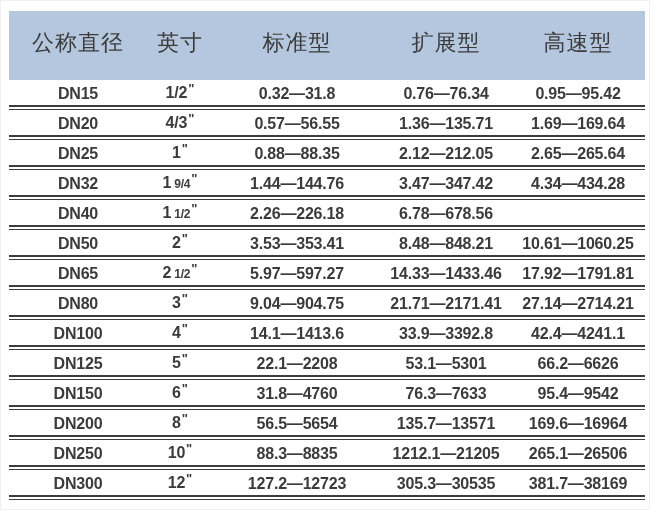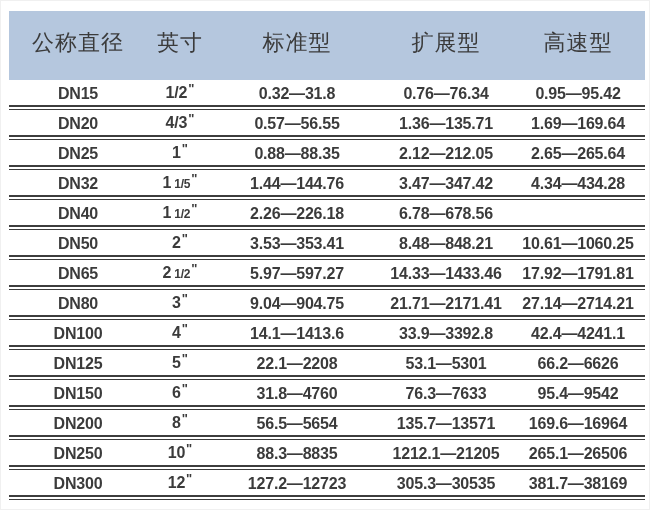--- a/index.html
+++ b/index.html
@@ -81,21 +81,21 @@
     <div class="cell"><span>DN25</span></div>
     <div class="cell"><span>1</span><span class="inch-mark">"</span></div>
     <div class="cell"><span>0.88—88.35</span></div>
     <div class="cell"><span>2.12—212.05</span></div>
     <div class="cell"><span>2.65—265.64</span></div>
   </div>
   <div class="sep" style="border-top-color: rgb(61, 61, 61); border-bottom-color: rgb(61, 61, 61);"></div>
 
   <div class="grid trow">
     <div class="cell"><span>DN32</span></div>
-    <div class="cell"><span>1</span><span class="frac">1/5</span><span class="inch-mark">"</span></div>
+    <div class="cell"><span>1</span><span class="frac">9/4</span><span class="inch-mark">"</span></div>
     <div class="cell"><span>1.44—144.76</span></div>
     <div class="cell"><span>3.47—347.42</span></div>
     <div class="cell"><span>4.34—434.28</span></div>
   </div>
   <div class="sep" style="border-top-color: rgb(61, 61, 61); border-bottom-color: rgb(61, 61, 61);"></div>
 
   <div class="grid trow">
     <div class="cell"><span>DN40</span></div>
     <div class="cell"><span>1</span><span class="frac">1/2</span><span class="inch-mark">"</span></div>
     <div class="cell"><span>2.26—226.18</span></div>

